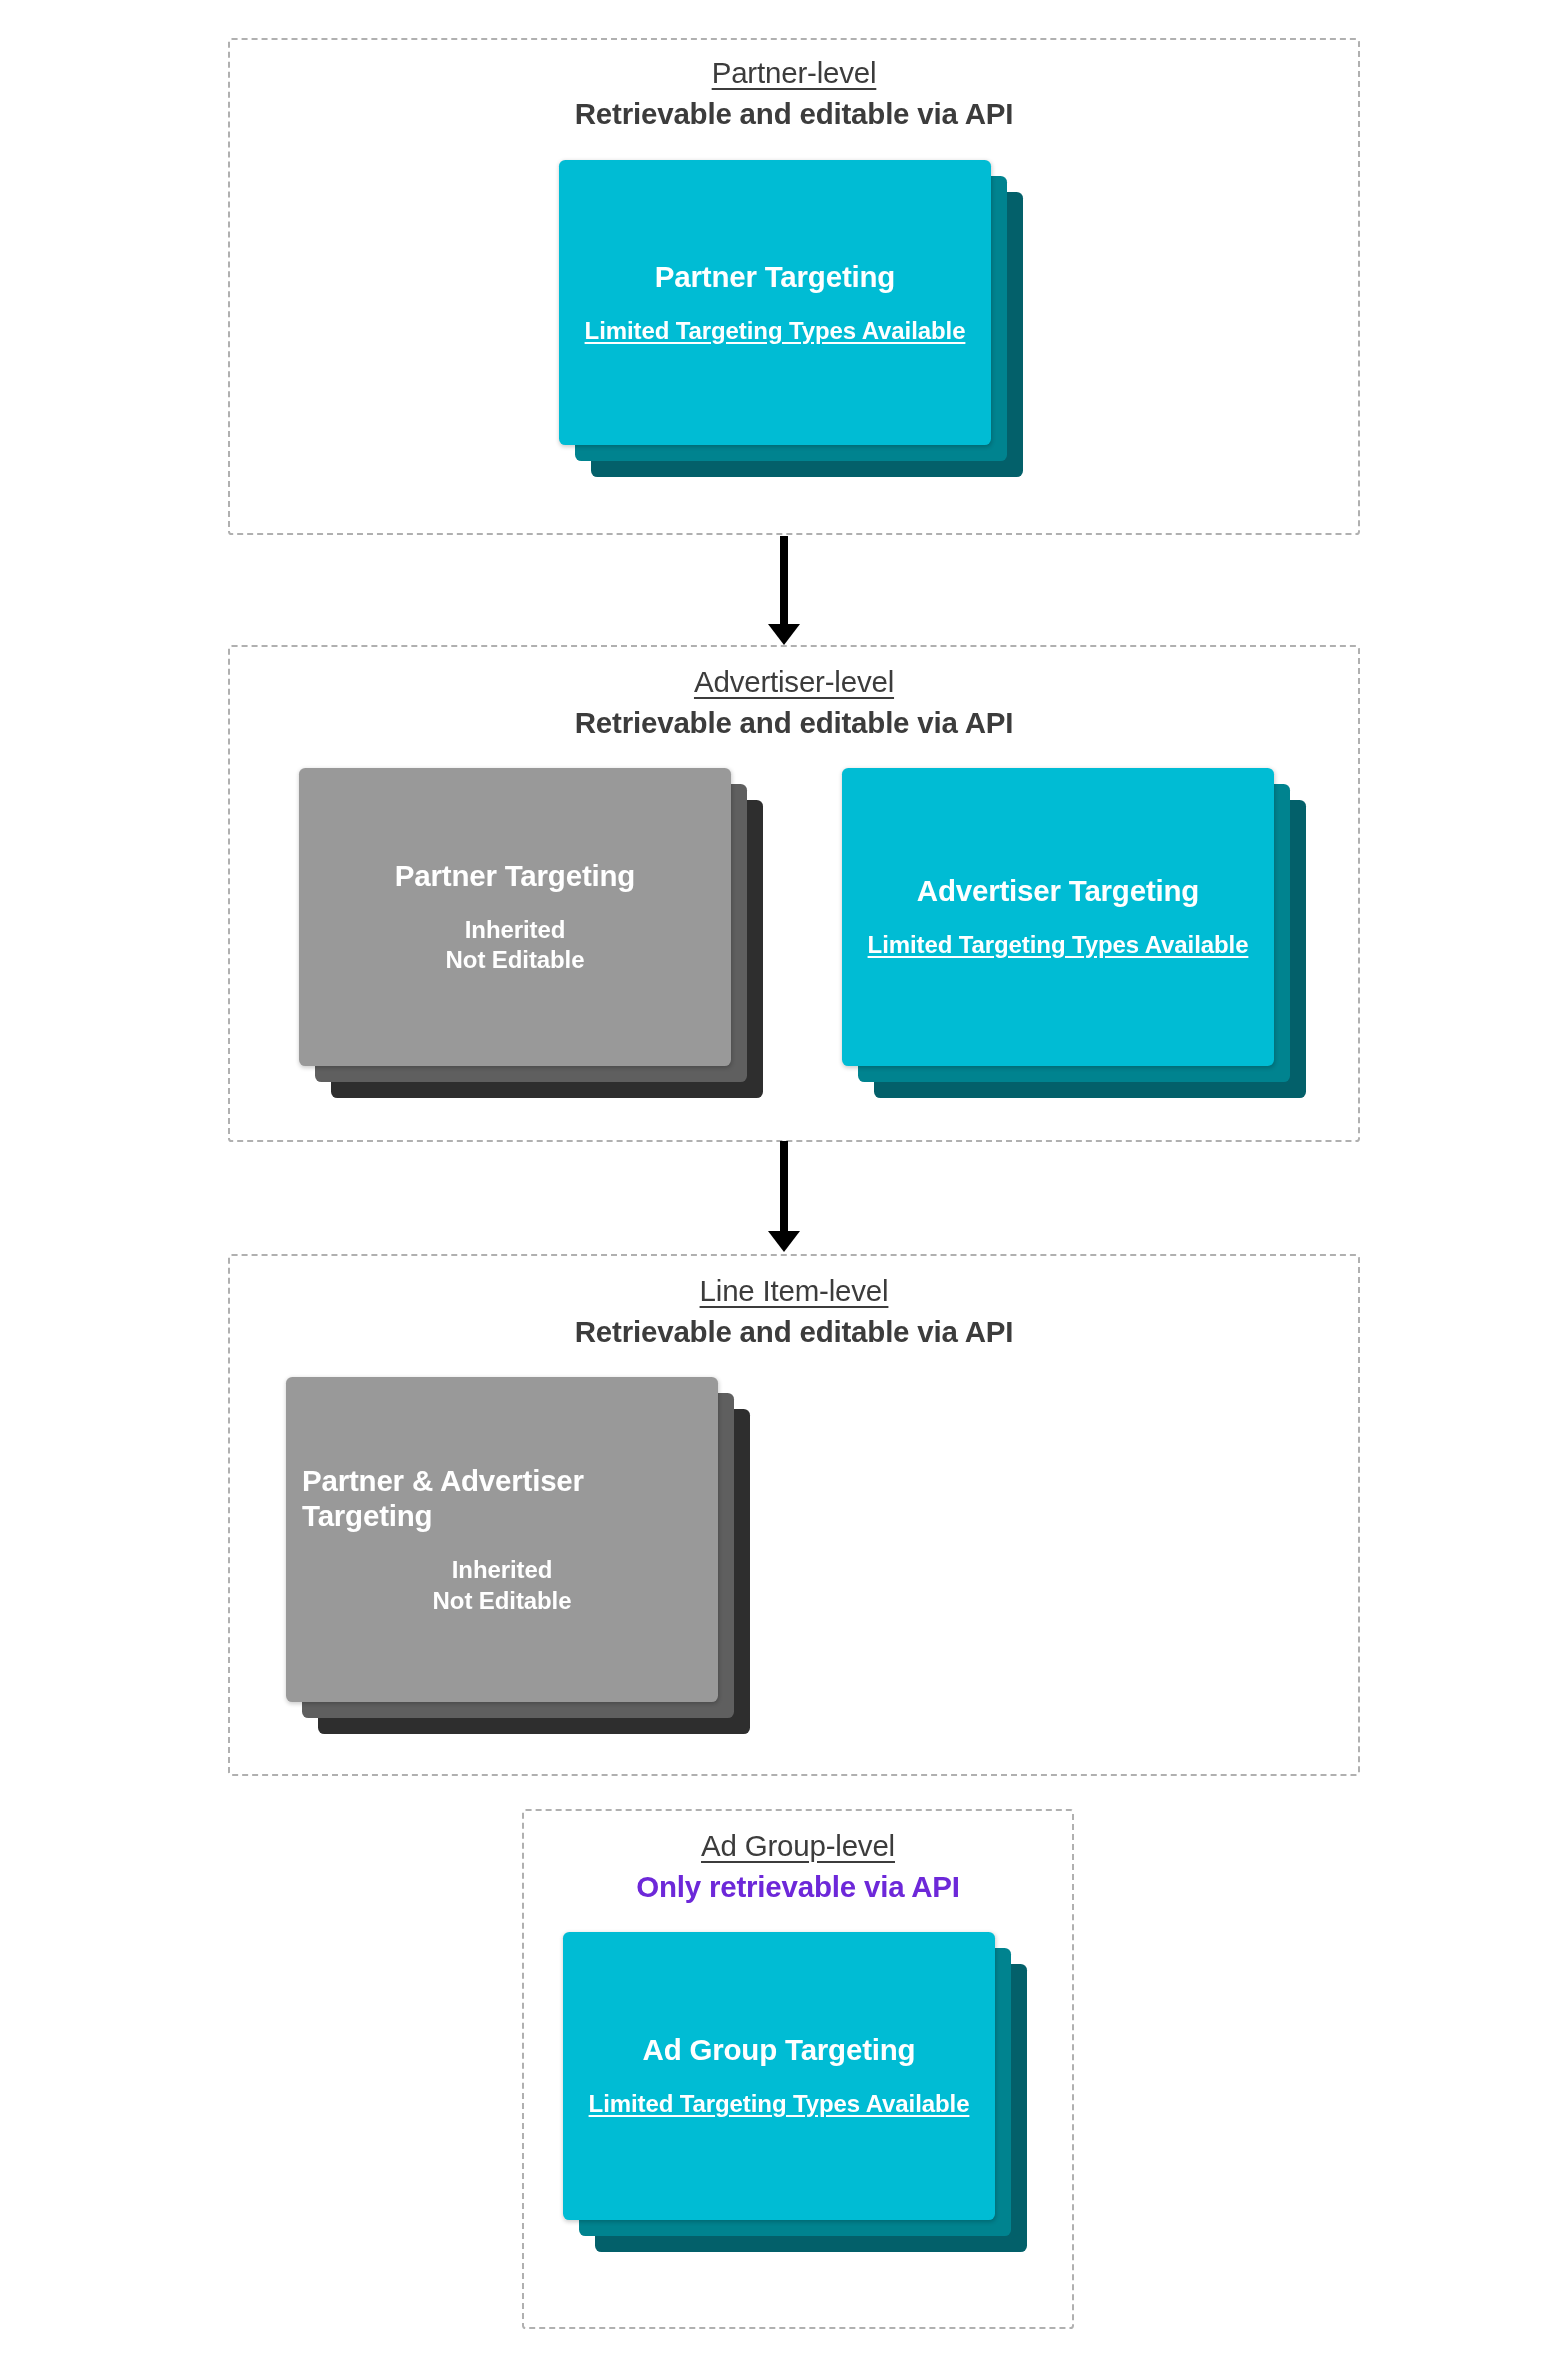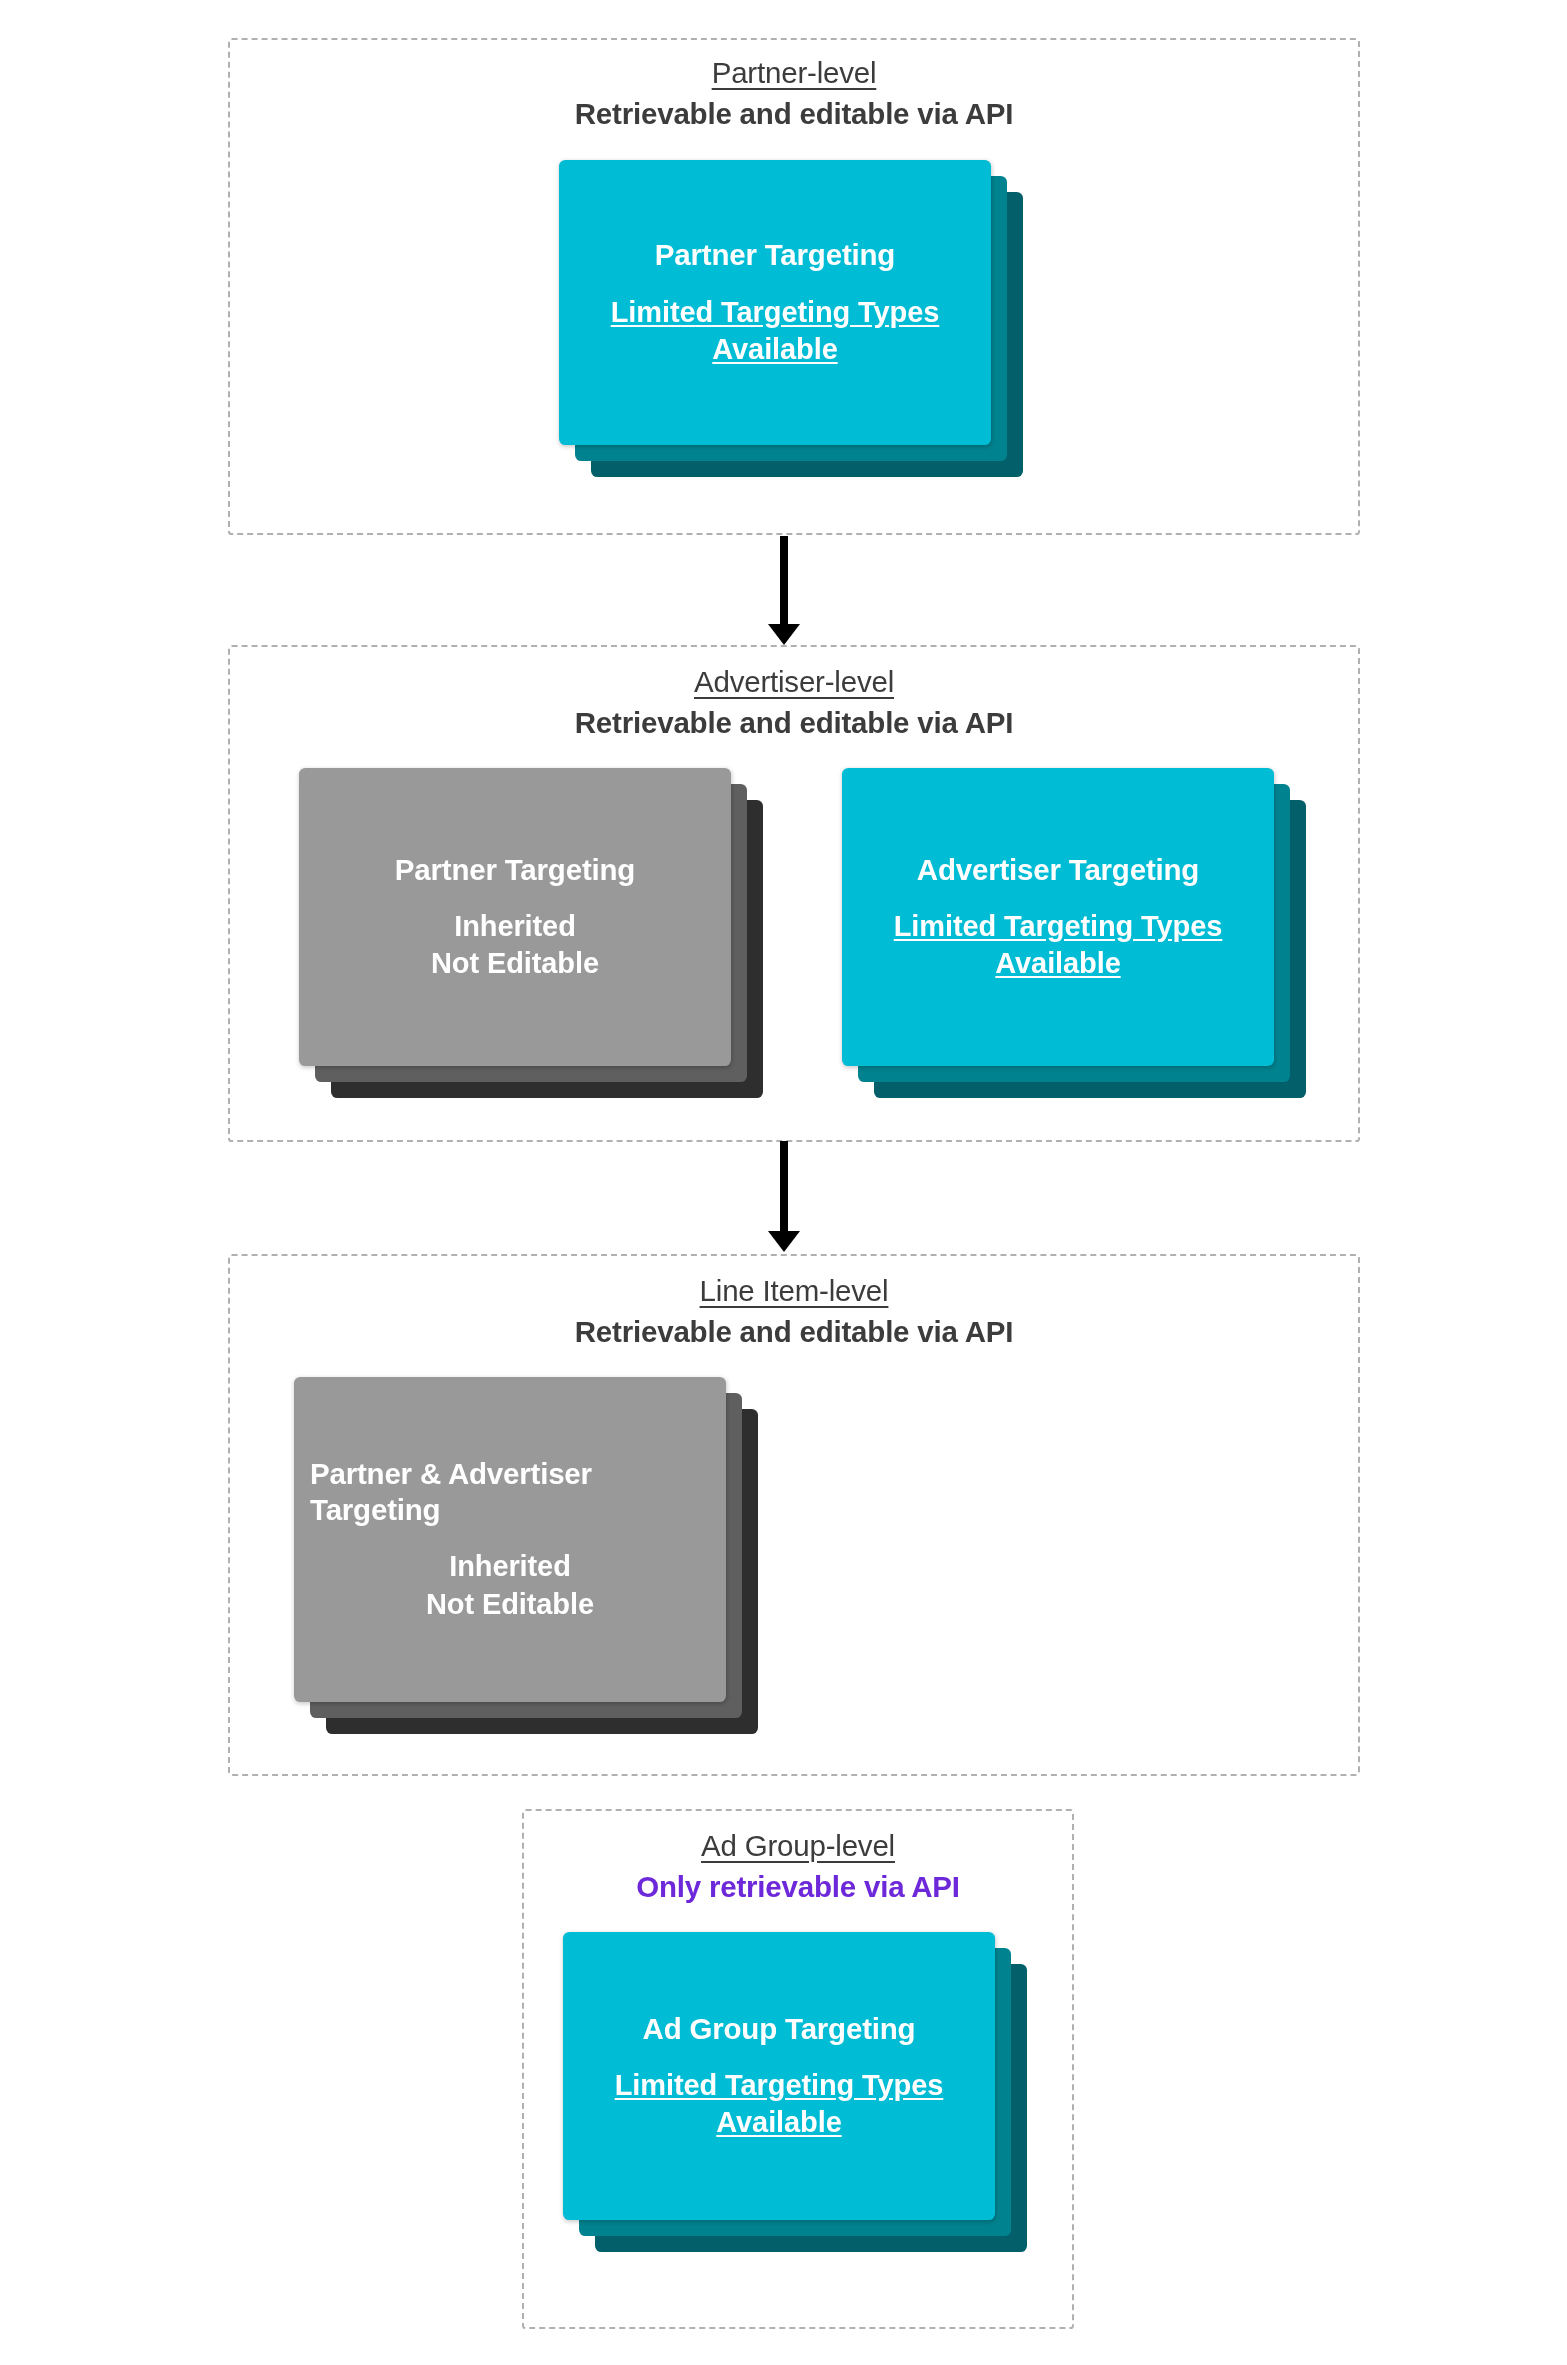--- a/index.html
+++ b/index.html
@@ -101,21 +101,21 @@
   .card-title {
     color: #ffffff;
     font-weight: bold;
     font-size: 29.5px;
     line-height: 1.2;
     letter-spacing: -0.2px;
   }
   .card-note {
     color: #ffffff;
     font-weight: bold;
-    font-size: 29px;
+    font-size: 24px;
     text-align: center;
     line-height: 1.28;
     margin-top: 21.4px;
     letter-spacing: -0.1px;
   }
   .card-note.linked {
     text-decoration: underline;
     text-underline-offset: 2.7px;
   }
 
@@ -197,21 +197,21 @@
     <div class="shaft" style="height:90px;"></div>
     <div class="head" style="top:90px;"></div>
   </div>
 
   <div class="level-box" style="left:228px; top:1254px; width:1132px; height:522px;">
     <div class="level-head" style="top:18px;">
       <span class="level-title">Line Item-level</span>
       <span class="level-sub">Retrievable and editable via API</span>
     </div>
 
-    <div class="stack gray" style="left:64px; top:121px; width:464px; height:357px;">
+    <div class="stack gray" style="left:56px; top:121px; width:464px; height:357px;">
       <div class="layer back2" style="width:432px; height:325px;"></div>
       <div class="layer back1" style="width:432px; height:325px;"></div>
       <div class="layer front" style="width:432px; height:325px;">
         <div class="card-title">Partner &amp; Advertiser Targeting</div>
         <div class="card-note" style="white-space:pre-line;">Inherited
 Not Editable</div>
       </div>
     </div>
 
   </div>

